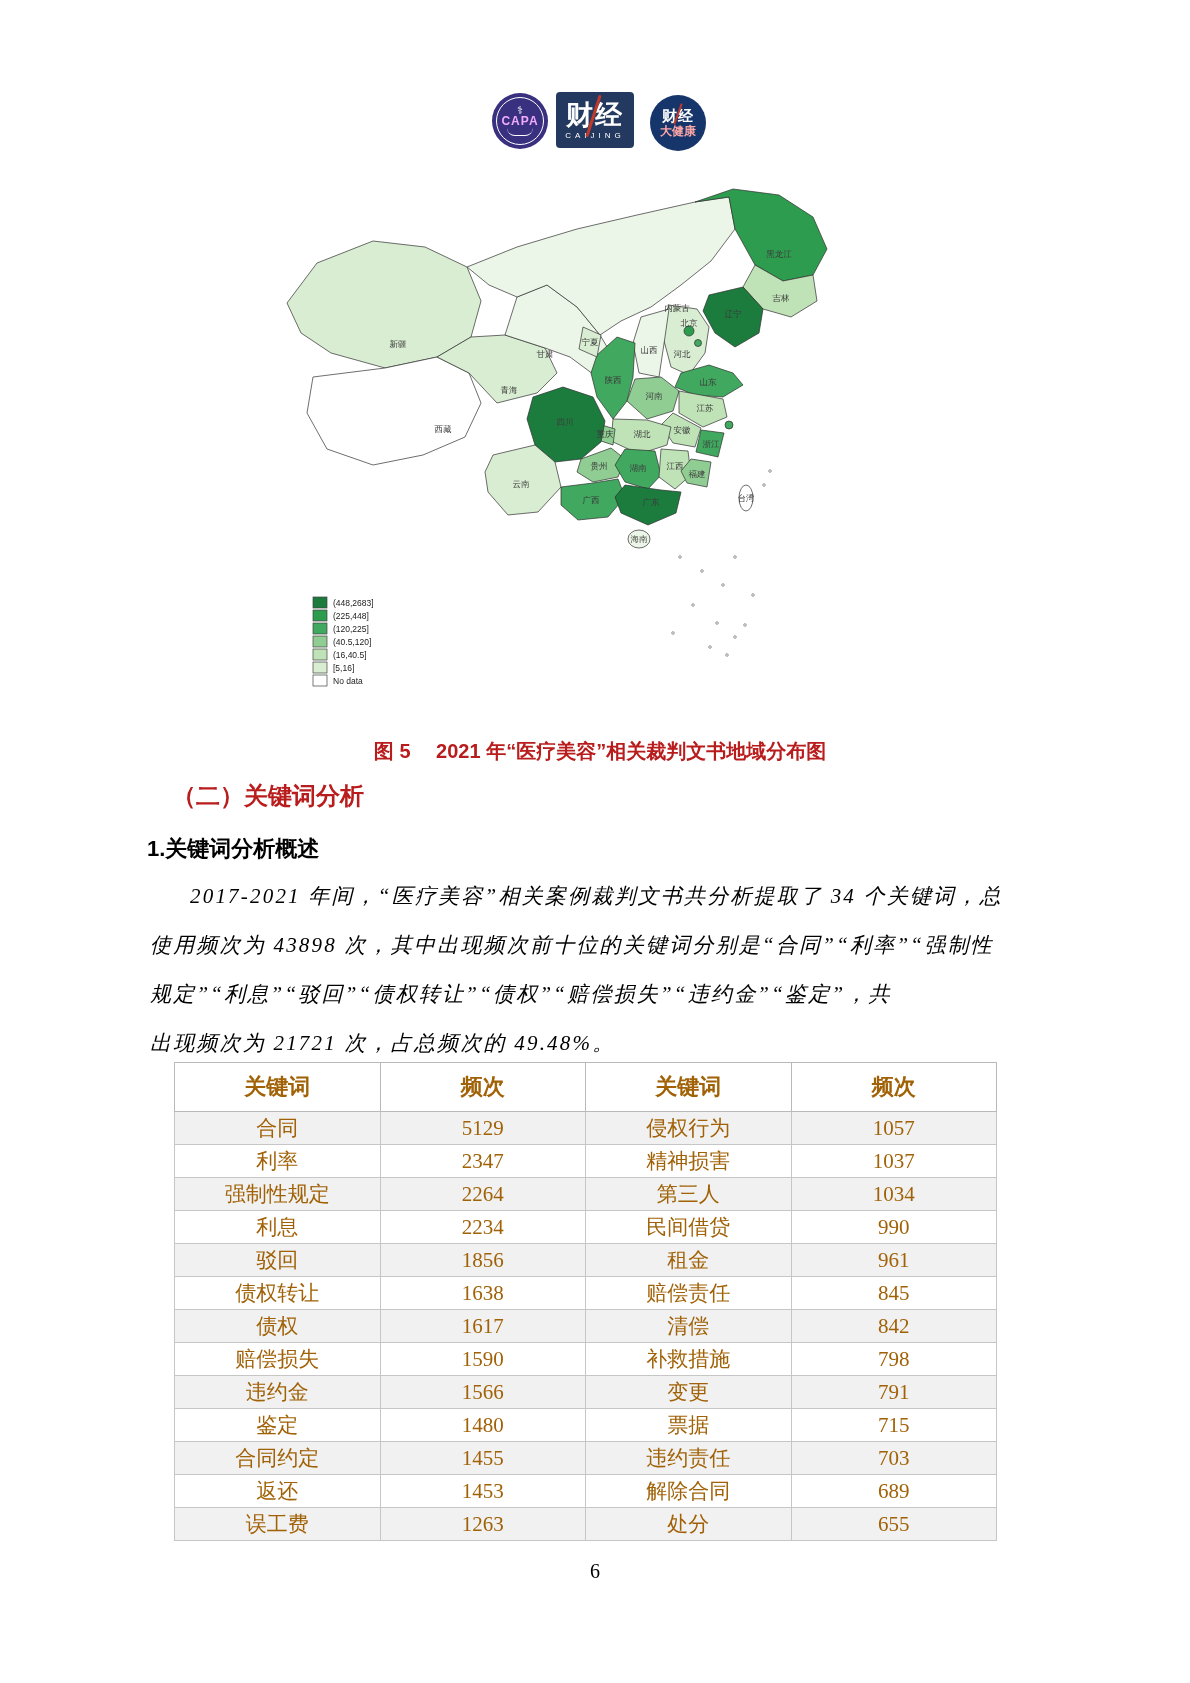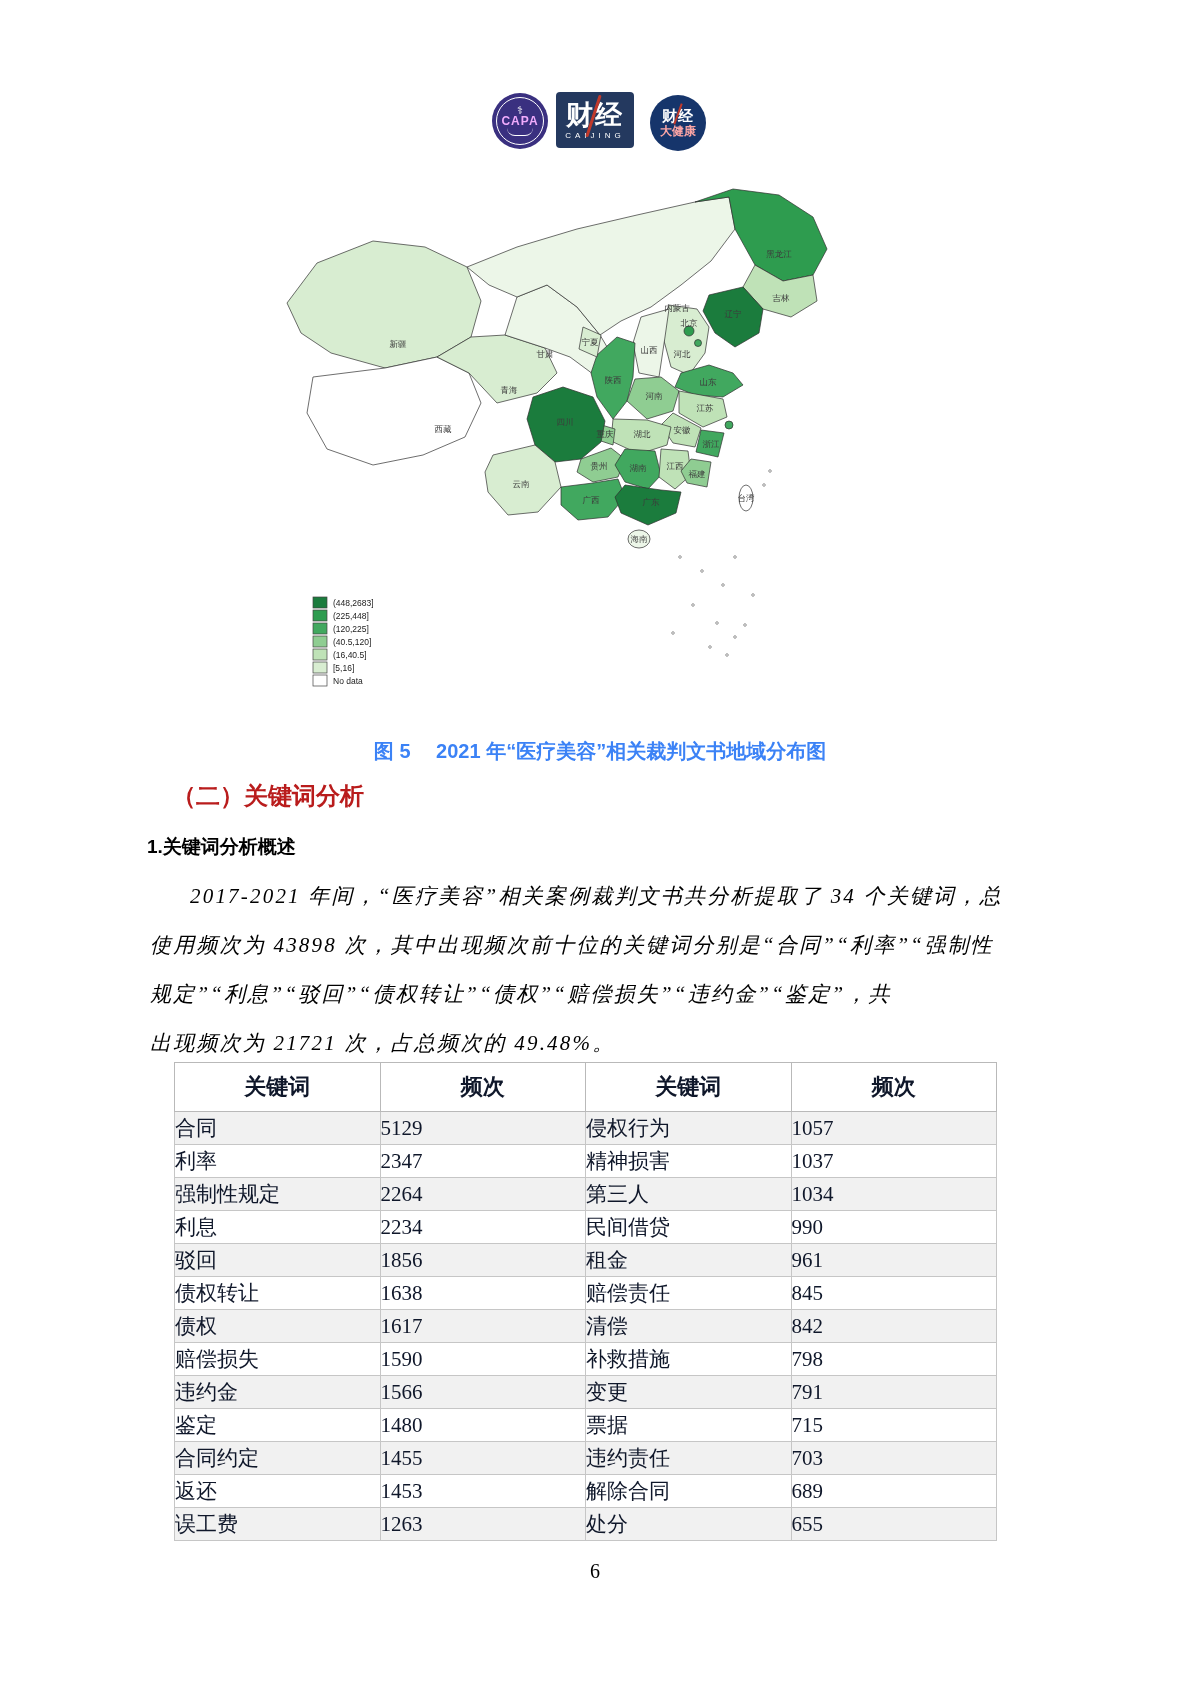--- a/index.html
+++ b/index.html
@@ -25,37 +25,37 @@
   .cjh-sub{font-family:"Liberation Sans",sans-serif;font-weight:bold;font-size:12px;color:#fca5a5;line-height:14px;}
   .cjh-slash{position:absolute;left:27px;top:8px;width:2px;height:22px;background:#c0392b;transform:rotate(20deg);}
 
   
   .map-wrap{position:absolute;left:265px;top:185px;width:570px;height:510px;}
   .map-wrap svg{width:100%;height:100%;}
   svg text{font-family:"Liberation Sans","DejaVu Sans",sans-serif;}
 
   
   .caption{position:absolute;left:150px;top:738px;width:900px;text-align:center;
-           font-family:"Liberation Sans",sans-serif;font-weight:bold;font-size:20px;color:#3b82f6;}
+           font-family:"Liberation Sans",sans-serif;font-weight:bold;font-size:20px;color:#b91c1c;}
   .h-section{position:absolute;left:172px;top:780px;margin:0;
              font-family:"Liberation Sans",sans-serif;font-weight:bold;font-size:24px;color:#b91c1c;}
   .h-sub{position:absolute;left:147px;top:834px;margin:0;
-         font-family:"Liberation Sans",sans-serif;font-weight:bold;font-size:19px;color:#000;}
+         font-family:"Liberation Sans",sans-serif;font-weight:bold;font-size:22px;color:#000;}
 
   
   .para{position:absolute;left:150px;top:872px;width:905px;font-style:italic;}
   .pline{font-size:21px;line-height:49px;letter-spacing:2.2px;white-space:nowrap;color:#000;}
   .pline.indent{text-indent:40px;}
 
   
   .kw-table{position:absolute;left:174px;top:1062px;width:823px;border-collapse:collapse;
-            font-size:21px;color:#0f172a;padding-left:16px;}
+            font-size:21px;color:#a16207;padding-left:16px;}
   .kw-table th{font-family:"Liberation Sans",sans-serif;font-weight:bold;font-size:22px;
                height:46px;border:1px solid #b9b9b9;background:#ffffff;}
-  .kw-table td{height:32px;border:1px solid #c6c6c6;padding:0;}
+  .kw-table td{height:32px;text-align:center;border:1px solid #c6c6c6;padding:0;}
   .kw-table tr.odd td{background:#f1f1f1;}
 
   .pageno{position:absolute;left:0;top:1560px;width:1190px;text-align:center;font-size:20px;color:#000;}
 </style>
 </head>
 <body>
 
 <div class="page">
 
   <header class="logos">

